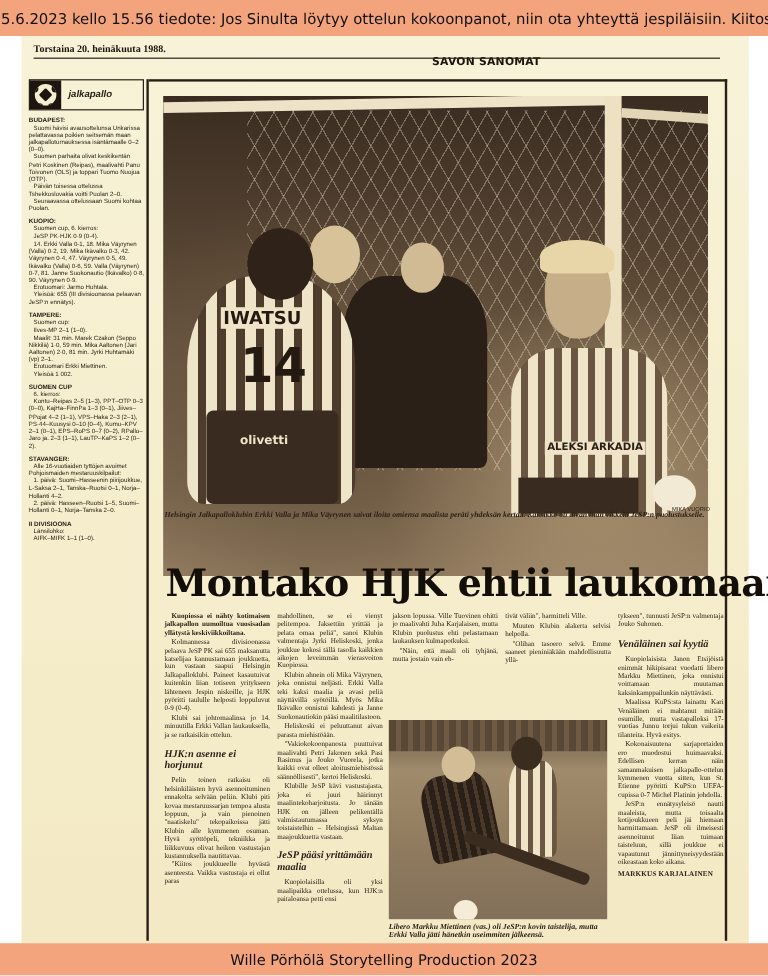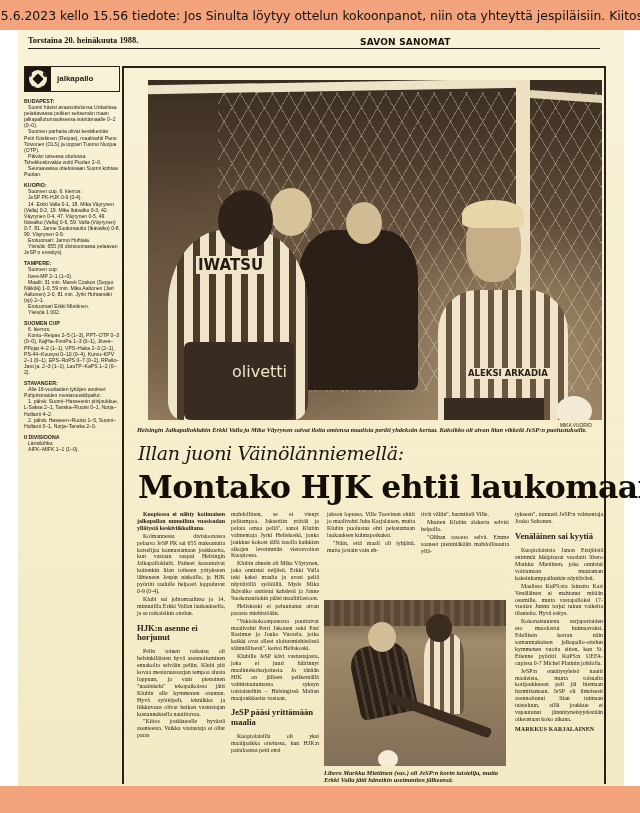--- a/index.html
+++ b/index.html
@@ -22,68 +22,68 @@
     background: #ffffff;
   }
   .paper {
     position: absolute; left: 18px; top: 0; width: 606px; height: 756px;
     background: linear-gradient(180deg, #f8f2d8 0%, #f6efcf 40%, #f3e9c4 100%);
   }
   .masthead-date {
     position: absolute; left: 28px; top: 6px; font-size: 8.4px; font-weight: bold;
   }
   .masthead-paper {
-    position: absolute; left: 360px; top: 7px; font-family: "DejaVu Sans", sans-serif;
+    position: absolute; left: 360px; top: 17px; font-family: "DejaVu Sans", sans-serif;
     font-size: 9px; font-weight: bold; letter-spacing: 0.2px;
   }
   .masthead-rule { position: absolute; left: 28px; top: 18px; width: 572px; height: 1px; background: #2b2118; }
 
   
   .results {
     position: absolute; left: 24px; top: 36px; width: 96px; height: 370px;
     font-family: "Liberation Sans", sans-serif; font-size: 5.1px; line-height: 6.1px; color: #2a2018;
   }
   .section-logo { display: flex; align-items: center; height: 26px; border: 1px solid #2a2018; margin-bottom: 6px; }
   .ball-box { width: 26px; height: 24px; background: #1d1510; display: flex; align-items: center; justify-content: center; }
   .ball { width: 18px; height: 18px; border-radius: 50%; background: #f6efcf; position: relative; overflow: hidden; }
   .ball::before { content: ""; position: absolute; left: 5px; top: 5px; width: 8px; height: 8px; background: #1d1510; transform: rotate(45deg); border-radius: 1px; }
   .ball::after { content: ""; position: absolute; left: -3px; top: 1px; width: 6px; height: 6px; background: #1d1510; border-radius: 50%; box-shadow: 17px 0 0 #1d1510, 4px 15px 0 #1d1510, 14px 15px 0 #1d1510; }
-  .section-label { font-weight: bold; font-size: 8px; padding-left: 6px; text-align: center; }
+  .section-label { font-style: italic; font-weight: bold; font-size: 8px; padding-left: 6px; text-align: center; }
   .res-block { margin-bottom: 5px; }
   .res-head { font-weight: bold; font-size: 5.3px; }
   .res-line { text-indent: 4px; }
 
   .results-rule { position: absolute; left: 122px; top: 36px; width: 2px; height: 718px; background: #2a2018; }
 
   
   .article-top-rule { position: absolute; left: 124px; top: 36px; width: 482px; height: 2px; background: #2a2018; }
   .article-right-rule { position: absolute; left: 604px; top: 36px; width: 2px; height: 718px; background: #2a2018; }
 
   .photo-main {
-    position: absolute; left: 148px; top: 50px; width: 454px; height: 340px;
+    position: absolute; left: 136px; top: 50px; width: 454px; height: 400px;
     background:
       radial-gradient(ellipse at 80% 80%, #a58e6c 0%, transparent 35%),
       radial-gradient(ellipse at 30% 70%, #6a5640 0%, transparent 50%),
       linear-gradient(180deg, #3a2c21 0%, #5c4936 40%, #7d6850 80%, #9a8366 100%);
     overflow: hidden;
   }
   .goal-bar-top { position: absolute; left: 0; top: 2px; width: 372px; height: 9px; background: #eee3c6; transform: rotate(-1deg); }
   .goal-post { position: absolute; left: 368px; top: 0; width: 14px; height: 340px; background: #ede1c2; }
   .goal-side { position: absolute; left: 382px; top: 10px; width: 130px; height: 8px; background: #e2d6b6; transform: rotate(4deg); transform-origin: left; }
   .net { position: absolute; left: 70px; top: 12px; width: 384px; height: 300px;
     background-image: repeating-linear-gradient(60deg, rgba(230,220,195,0.35) 0 1px, transparent 1px 14px),
                       repeating-linear-gradient(-60deg, rgba(230,220,195,0.35) 0 1px, transparent 1px 14px); }
   .player { position: absolute; border-radius: 40% 40% 10% 10%; }
   .p-left { left: 20px; top: 150px; width: 140px; height: 190px;
     background: repeating-linear-gradient(90deg, #efe4c8 0 9px, #4d3b2b 9px 16px); }
   .p-left-shorts { position: absolute; left: 36px; top: 262px; width: 110px; height: 78px; background: #3a2b20; border-radius: 6px; }
   .p-left-head { position: absolute; left: 70px; top: 110px; width: 55px; height: 60px; border-radius: 50%; background: #2e2219; }
   .jersey-text { position: absolute; left: 48px; top: 176px; color: #241a12; font-family: "DejaVu Sans", sans-serif; font-weight: bold; font-size: 15px; background: #efe4c8; padding: 0 2px; }
   .jersey-num { position: absolute; left: 64px; top: 202px; color: #241a12; font-family: "DejaVu Sans", sans-serif; font-weight: bold; font-size: 40px; }
-  .shorts-text { position: absolute; left: 64px; top: 282px; color: #efe4c8; font-family: "DejaVu Sans", sans-serif; font-weight: normal; font-size: 16px; margin-left: 20px; }
+  .shorts-text { position: absolute; left: 64px; top: 282px; color: #efe4c8; font-family: "DejaVu Sans", sans-serif; font-weight: bold; font-size: 10px; }
   .p-right { left: 290px; top: 210px; width: 130px; height: 140px;
     background: repeating-linear-gradient(90deg, #efe4c8 0 8px, #6b5741 8px 14px); border-radius: 30% 30% 0 0; }
   .p-right-head { position: absolute; left: 318px; top: 128px; width: 55px; height: 74px; border-radius: 45%; background: #c6ae88; }
   .p-right-hair { position: absolute; left: 314px; top: 120px; width: 62px; height: 28px; border-radius: 50% 50% 20% 20%; background: #e8d5a8; }
   .sponsor { position: absolute; left: 318px; top: 288px; font-family: "DejaVu Sans", sans-serif; font-weight: bold; font-size: 8.5px; color: #2a2018; line-height: 9px; text-align: left; background: #efe4c8; padding: 1px 2px; }
   .p-right-shorts { position: absolute; left: 296px; top: 318px; width: 100px; height: 30px; background: #3a2b20; }
   .p-back1 { position: absolute; left: 122px; top: 108px; width: 42px; height: 48px; border-radius: 50%; background: #d7c29a; }
   .p-back2 { position: absolute; left: 198px; top: 122px; width: 36px; height: 42px; border-radius: 50%; background: #d1bb94; }
   .p-back-body { position: absolute; left: 150px; top: 150px; width: 120px; height: 160px; background: #2b2018; border-radius: 30% 30% 5% 5%; }
   .ball-photo { position: absolute; left: 408px; top: 316px; width: 36px; height: 30px; border-radius: 50%; background: #f2ead4; }
@@ -95,21 +95,21 @@
   }
   .kicker { position: absolute; left: 138px; top: 412px; font-size: 19px; font-style: italic; color: #1d1510; font-family: "DejaVu Serif", serif; letter-spacing: -0.3px; }
   .headline { position: absolute; left: 138px; top: 438px; width: 460px; font-size: 31.5px; font-weight: bold; color: #140e08; font-family: "DejaVu Serif", serif; letter-spacing: -0.6px; white-space: nowrap; }
 
   .col {
     position: absolute; top: 481px; width: 88px;
     font-size: 5.9px; line-height: 6.9px; color: #2a2018; text-align: justify;
   }
   .col p { text-indent: 6px; margin-bottom: 1px; }
   .col .first { font-weight: bold; }
-  .col .sub { font-weight: bold; font-size: 8.6px; line-height: 9.4px; margin: 7px 0 6px 0; text-indent: 0; text-align: left; }
+  .col .sub { font-weight: bold; font-size: 8.6px; line-height: 9.4px; margin: 7px 0 6px 0; text-indent: 0; text-align: left; font-style: italic; }
   .col .byline { font-weight: bold; text-indent: 0; margin-top: 3px; letter-spacing: 0.2px; }
   .c1 { left: 137px; height: 275px; }
   .c2 { left: 231px; height: 275px; }
   .c3 { left: 327px; height: 80px; }
   .c4 { left: 421px; height: 80px; }
   .c5 { left: 515px; height: 275px; }
 
   .photo-small {
     position: absolute; left: 324px; top: 570px; width: 182px; height: 166px;
     background: linear-gradient(180deg, #7a6650 0%, #8e7a5e 18%, #a08b6c 25%, #917c5f 60%, #83705a 100%);
@@ -198,33 +198,33 @@
     <div class="net"></div>
     <div class="goal-bar-top"></div>
     <div class="goal-side"></div>
     <div class="p-back-body"></div>
     <div class="p-back1"></div>
     <div class="p-back2"></div>
     <div class="player p-left"></div>
     <div class="p-left-head"></div>
     <div class="p-left-shorts"></div>
     <div class="jersey-text">IWATSU</div>
+    <div class="jersey-num">14</div>
     <div class="shorts-text">olivetti</div>
     <div class="goal-post"></div>
     <div class="player p-right"></div>
     <div class="p-right-head"></div>
     <div class="p-right-hair"></div>
     <div class="sponsor">ALEKSI ARKADIA</div>
     <div class="p-right-shorts"></div>
     <div class="ball-photo"></div>
   </div>
   <div class="photo-credit">MIKA VUORIO</div>
   <div class="caption-main">Helsingin Jalkapalloklubin Erkki Valla ja Mika Väyrynen saivat iloita omiensa maalista peräti yhdeksän kertaa. Kaksikko oli aivan liian vikkelä JeSP:n puolustukselle.</div>
 
-  <div class="kicker">Illan juoni Väinölänniemellä:</div>
   <div class="headline">Montako HJK ehtii laukomaan</div>
 
   <div class="col c1">
     <p class="first">Kuopiossa ei nähty kotimaisen jalkapallon uumoiltua vuosisadan yllätystä keskiviikkoiltana.</p>
     <p>Kolmannessa divisioonassa pelaava JeSP PK sai 655 maksanutta katselijaa kannustamaan joukkuetta, kun vastaan saapui Helsingin Jalkapalloklubi. Paineet kasautuivat kuitenkin liian totiseen yritykseen lähteneen Jespin niskoille, ja HJK pyöritti taululle helposti loppuluvut 0-9 (0-4).</p>
     <p>Klubi sai johtomaalinsa jo 14. minuutilla Erkki Vallan laukauksella, ja se ratkaisikin ottelun.</p>
     <p class="sub">HJK:n asenne ei horjunut</p>
     <p>Pelin toinen ratkaisu oli helsinkiläisten hyvä asennoituminen ennakolta selvään peliin. Klubi piti kovaa mestaruussarjan tempoa alusta loppuun, ja vain pienoinen "naatiskelu" tekopaikoissa jätti Klubin alle kymmenen osuman. Hyvä syöttöpeli, tekniikka ja liikkuvuus olivat heikon vastustajan kustannuksella nautittavaa.</p>
     <p>"Kiitos joukkueelle hyvästä asenteesta. Vaikka vastustaja ei ollut paras</p>
   </div>
@@ -266,13 +266,14 @@
     <div class="sp-dark-head"></div>
     <div class="sp-light"></div>
     <div class="sp-light-head"></div>
     <div class="sp-legs"></div>
     <div class="sp-ball"></div>
   </div>
   <div class="caption-small">Libero Markku Miettinen (vas.) oli JeSP:n kovin taistelija, mutta Erkki Valla jätti hänetkin useimmiten jälkeensä.</div>
 </div>
 
 <div class="banner bottom">
+  <span>Wille Pörhölä Storytelling Production 2023</span>
 </div>
 
 </body></html>

